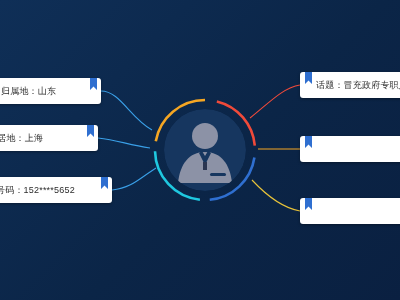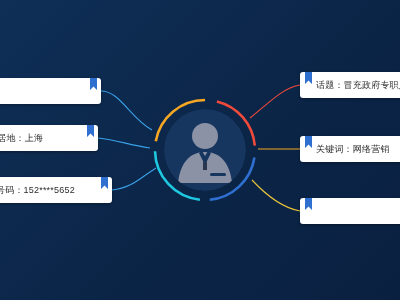--- a/index.html
+++ b/index.html
@@ -117,20 +117,21 @@
         <circle cx="41" cy="27" r="13" fill="#8c92a6"></circle>
         <path d="M41 43 C 25 43, 16 55, 14 74 L 68 74 C 66 55, 57 43, 41 43 Z" fill="#8c92a6"></path>
         <path d="M35 44 L41 56 L47 44 L44 42 L41 47 L38 42 Z" fill="#16365f"></path>
         <rect x="39" y="53" width="4" height="8" fill="#2a3550"></rect>
         <rect x="46" y="64" width="16" height="3" rx="1.5" fill="#16365f"></rect>
       </svg>
     </div>
   </div>
 
   <div class="card left-card c-left-1">
+    <span class="label">归属地：山东</span>
     <svg class="bookmark" style="left:auto; right:4px;" viewBox="0 0 7 12">
       <path d="M0 0 H7 V12 L3.5 8.6 L0 12 Z" fill="#2f6fd0"></path>
     </svg>
   </div>
   <div class="card left-card c-left-2">
     <span class="label">现居地：上海</span>
     <svg class="bookmark" style="left:auto; right:4px;" viewBox="0 0 7 12">
       <path d="M0 0 H7 V12 L3.5 8.6 L0 12 Z" fill="#2f6fd0"></path>
     </svg>
   </div>
@@ -144,21 +145,20 @@
   <div class="card c-right-1">
     <svg class="bookmark" viewBox="0 0 7 12">
       <path d="M0 0 H7 V12 L3.5 8.6 L0 12 Z" fill="#2f6fd0"></path>
     </svg>
     <span class="label">话题：冒充政府专职人员</span>
   </div>
   <div class="card c-right-2">
     <svg class="bookmark" viewBox="0 0 7 12">
       <path d="M0 0 H7 V12 L3.5 8.6 L0 12 Z" fill="#2f6fd0"></path>
     </svg>
-    <span class="label">关键词：网络营销</span>
   </div>
   <div class="card c-right-3">
     <svg class="bookmark" viewBox="0 0 7 12">
       <path d="M0 0 H7 V12 L3.5 8.6 L0 12 Z" fill="#2f6fd0"></path>
     </svg>
   </div>
 
 </div>
 
 </body></html>

